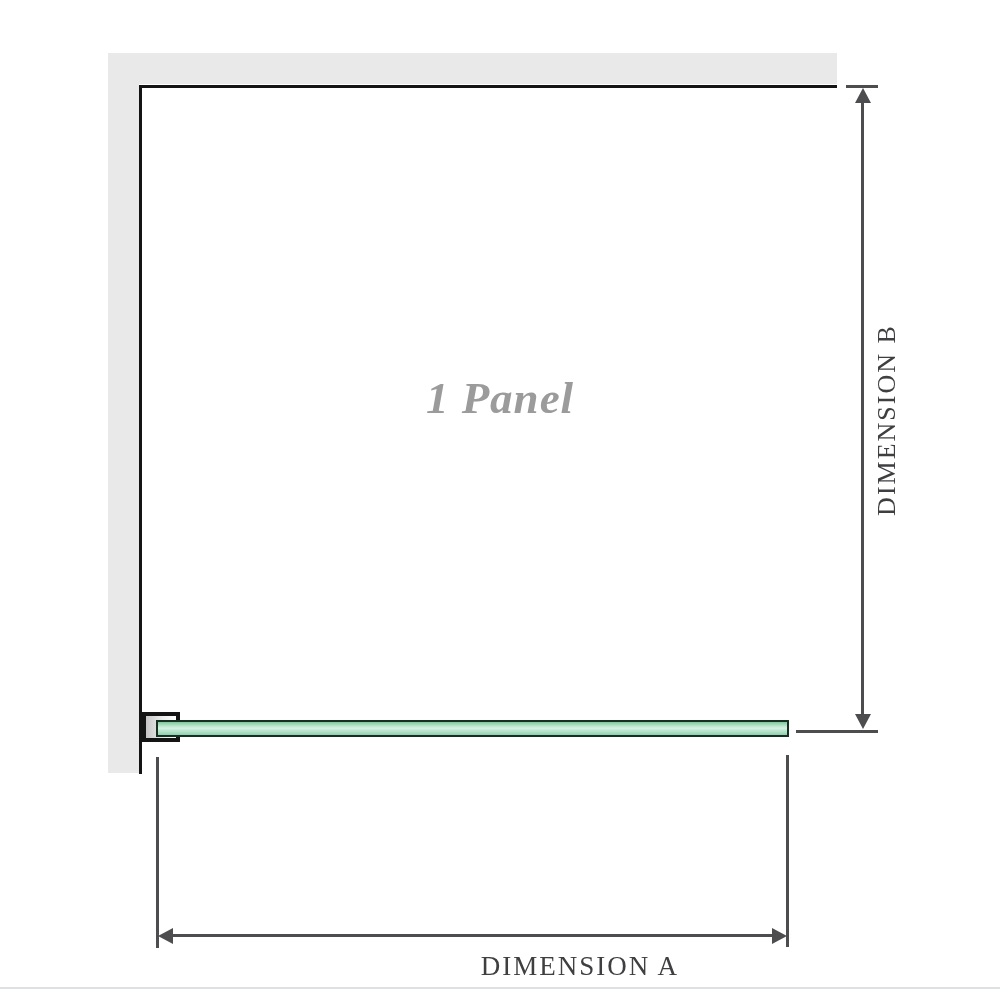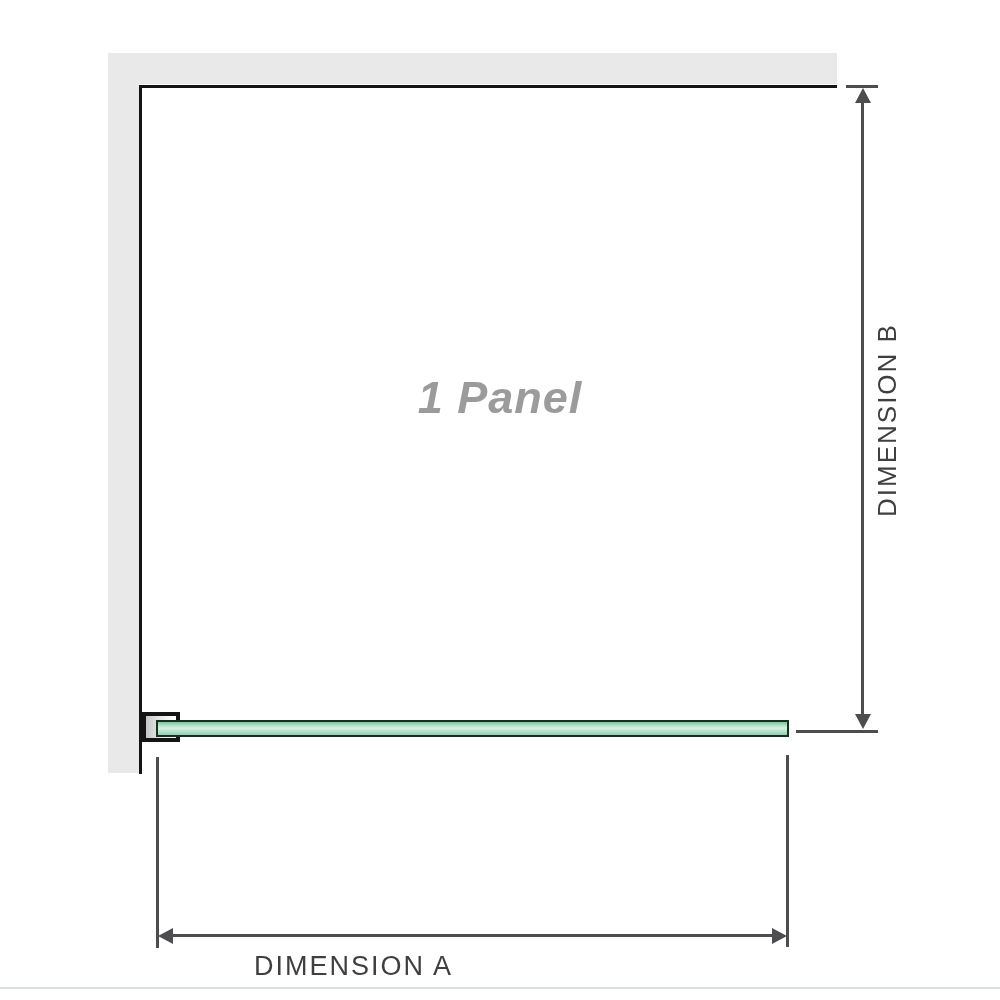--- a/index.html
+++ b/index.html
@@ -9,21 +9,21 @@
     --text-dark:#3f3f42;
     --panel-label-gray:#9b9b9b;
     --glass-green:#a8dcc0;
     --glass-green-light:#d8f2e2;
     --glass-border:#16301f;
     --divider:#dde1e2;
   }
   html,body{margin:0;padding:0;background:#fff;}
   .stage{
     position:relative;width:1000px;height:1000px;background:#ffffff;
-    overflow:hidden;font-family:Liberation Sans, sans-serif;
+    overflow:hidden;font-family:Liberation Serif, serif;
   }
   .abs{position:absolute;}
 
   
   .wall-top{left:108px;top:53px;width:729px;height:31px;background:var(--wall-gray);}
   .wall-left{left:108px;top:53px;width:31px;height:720px;background:var(--wall-gray);}
 
   
   .edge-top{left:139px;top:85px;width:698px;height:3px;background:var(--outline-black);}
   .edge-left{left:139px;top:85px;width:3px;height:689px;background:var(--outline-black);}
@@ -63,21 +63,21 @@
     font-size:26px;letter-spacing:2px;color:var(--text-dark);white-space:nowrap;
   }
 
   
   .exta-left{left:156px;top:757px;width:3px;height:191px;background:var(--dimension-gray);}
   .exta-right{left:786px;top:755px;width:3px;height:192px;background:var(--dimension-gray);}
   .dima-line{left:168px;top:934px;width:608px;height:3px;background:var(--dimension-gray);}
   .dima-arrow-left{left:158px;top:928px;border-top:8px solid transparent;border-bottom:8px solid transparent;border-right:15px solid var(--dimension-gray);}
   .dima-arrow-right{left:772px;top:928px;border-top:8px solid transparent;border-bottom:8px solid transparent;border-left:15px solid var(--dimension-gray);}
   .dima-label{
-    left:254px;top:951px;width:400px;text-align:left;
+    left:279px;top:951px;width:400px;text-align:right;
     font-size:27px;letter-spacing:2px;color:var(--text-dark);white-space:nowrap;
   }
 
   
   .bottom-divider{left:0;top:987px;width:1000px;height:2px;background:var(--divider);}
 </style>
 </head>
 <body>
 
 <div class="stage">

